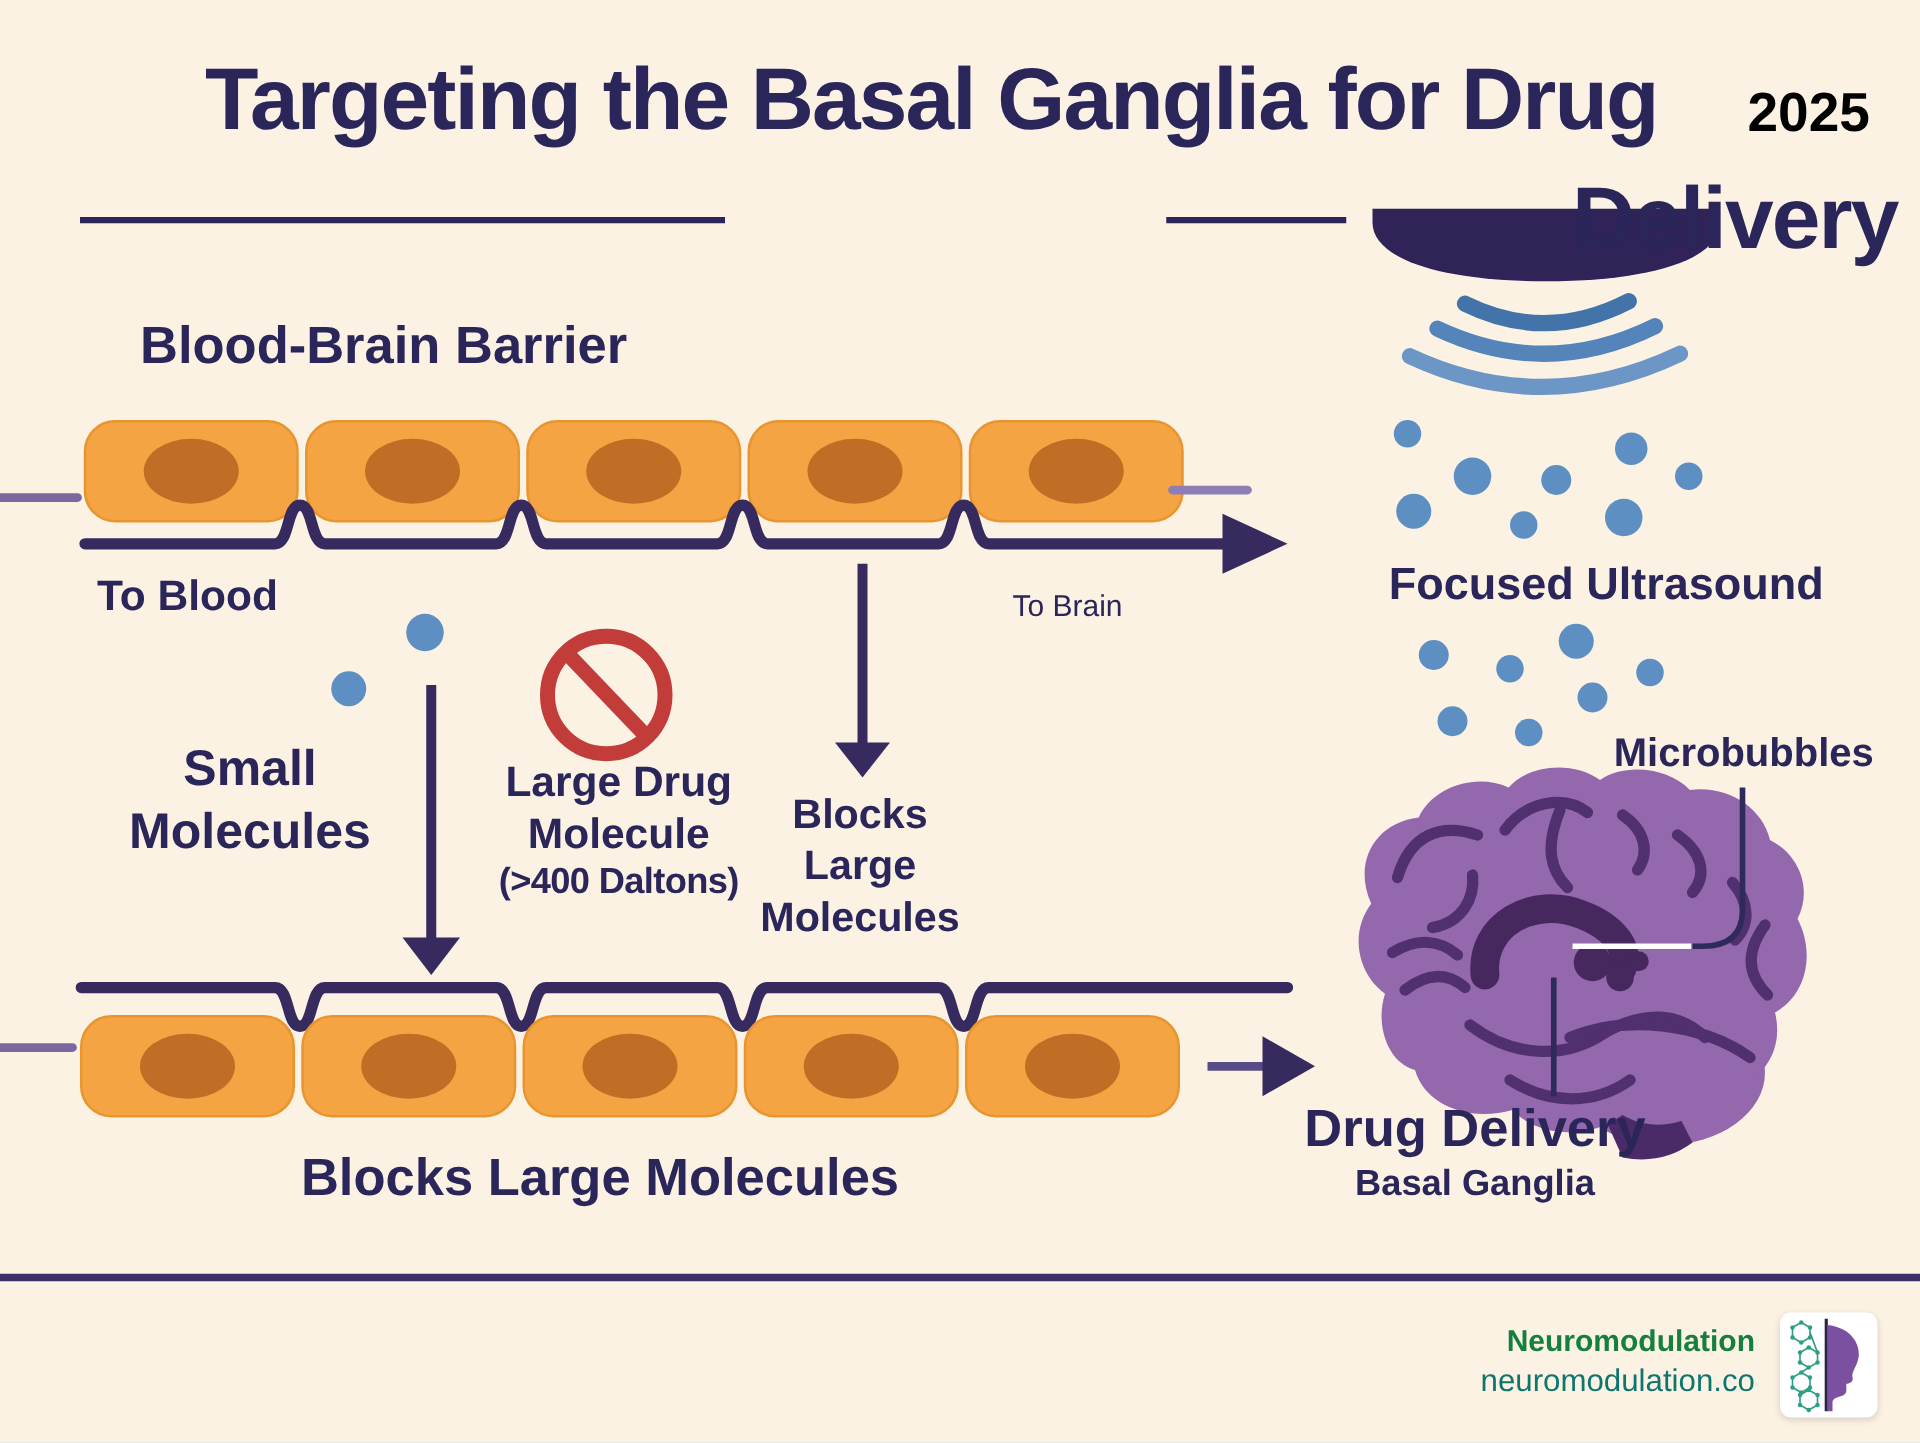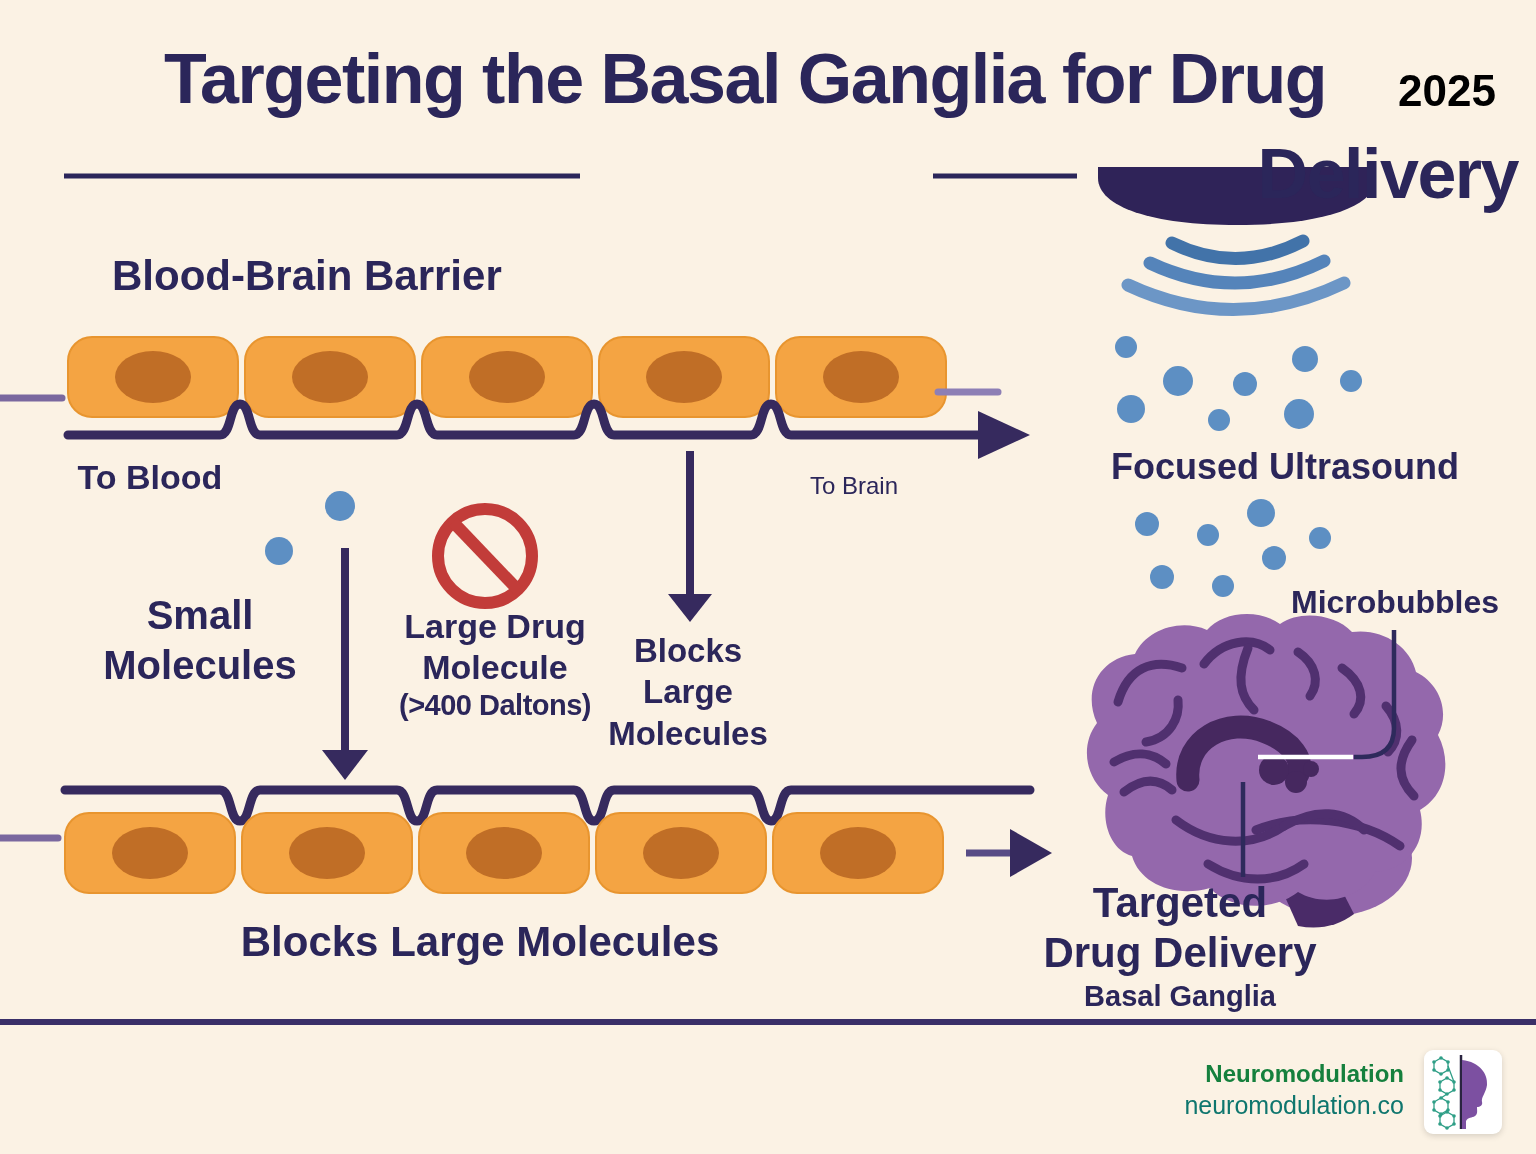--- a/index.html
+++ b/index.html
@@ -224,21 +224,20 @@
     <div>Large</div>
     <div>Molecules</div>
   </div>
 
   <div class="abs blocks-bottom">Blocks Large Molecules</div>
 
   <div class="abs focused">Focused Ultrasound</div>
   <div class="abs microbubbles">Microbubbles</div>
 
   <div class="abs targeted">
-    <div>Targeted</div>
     <div>Drug Delivery</div>
     <div class="cap">Basal Ganglia</div>
   </div>
 
   <div class="abs footer-brand">
     <div class="b1">Neuromodulation</div>
     <div class="b2">neuromodulation.co</div>
   </div>
 
   <div class="abs logo-box">

